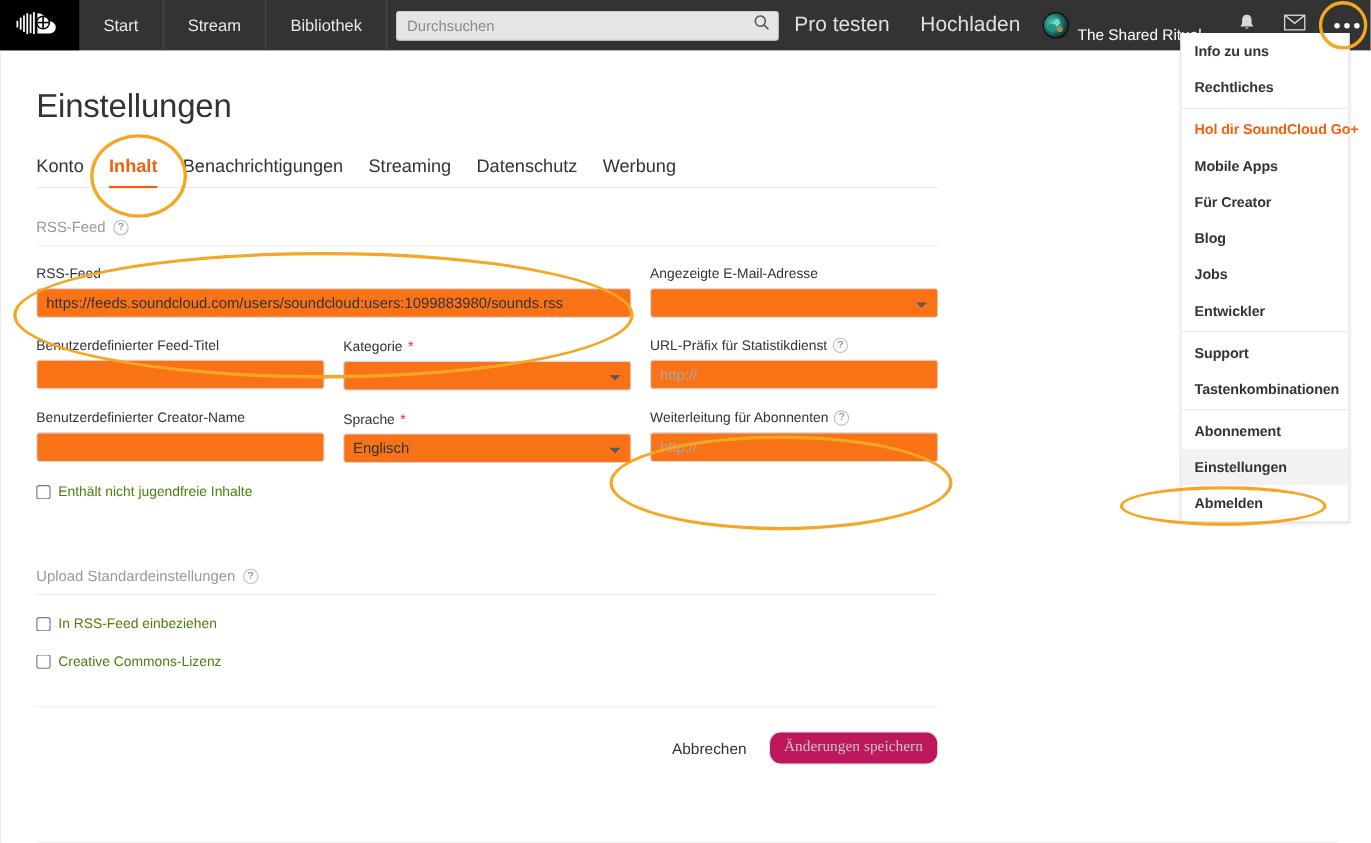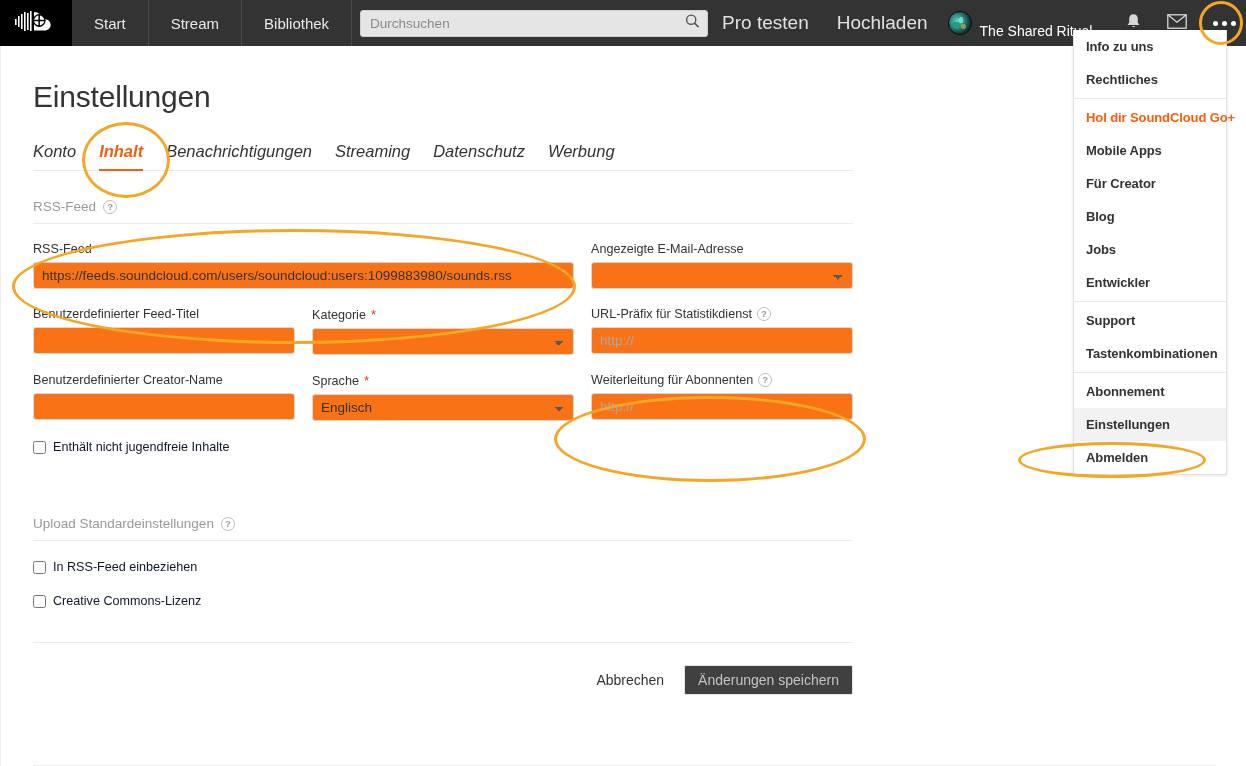--- a/index.html
+++ b/index.html
@@ -168,21 +168,20 @@
     width: 820px;
     position: relative;
   }
   .tab {
     font-size: 16.5px;
     color: #333333;
     padding-bottom: 9px;
     cursor: pointer;
     white-space: nowrap;
     position: relative;
-    font-style: italic;
   }
   .tab.selected {
     color: #f45f0e;
     font-weight: bold;
   }
   .tab.selected::after {
     content: "";
     position: absolute;
     left: 0; right: 0; bottom: -1px;
     height: 2px; background: #f45f0e;
@@ -260,47 +259,47 @@
   
   .check-row {
     display: flex; align-items: center; gap: 7px;
     margin-top: 20px;
   }
   .check-row input[type="checkbox"] {
     width: 13px; height: 13px; margin: 0;
     cursor: pointer;
     flex: 0 0 auto;
   }
-  .check-label { font-size: 12.6px; color: #0f172a; }
+  .check-label { font-size: 12.6px; color: #4d7c0f; }
 
   
   .actions {
     width: 820px;
     margin-top: 34px;
     padding-top: 22px;
     border-top: 1px solid #ededed;
     display: flex; justify-content: flex-end; align-items: center;
     gap: 16px;
   }
   .btn-cancel {
     font-size: 14px; color: #333333;
     background: none; border: none;
     cursor: pointer;
     font-family: "Liberation Sans", sans-serif;
     padding: 6px 4px;
   }
   .btn-save {
     font-size: 14px;
     color: #c4c4c4;
-    background: #404040;
+    background: #be185d;
     border: 1px solid #e4e4e4;
-    border-radius: 2px;
+    border-radius: 11px;
     padding: 6px 13px;
     cursor: default;
-    font-family: Liberation Sans, sans-serif;
+    font-family: Liberation Serif, serif;
   }
   .bottom-rule {
     position: absolute;
     left: 32px; top: 719px;
     width: 1183px;
     height: 1px;
     background: #ececec;
   }
 </style>
 </head>

